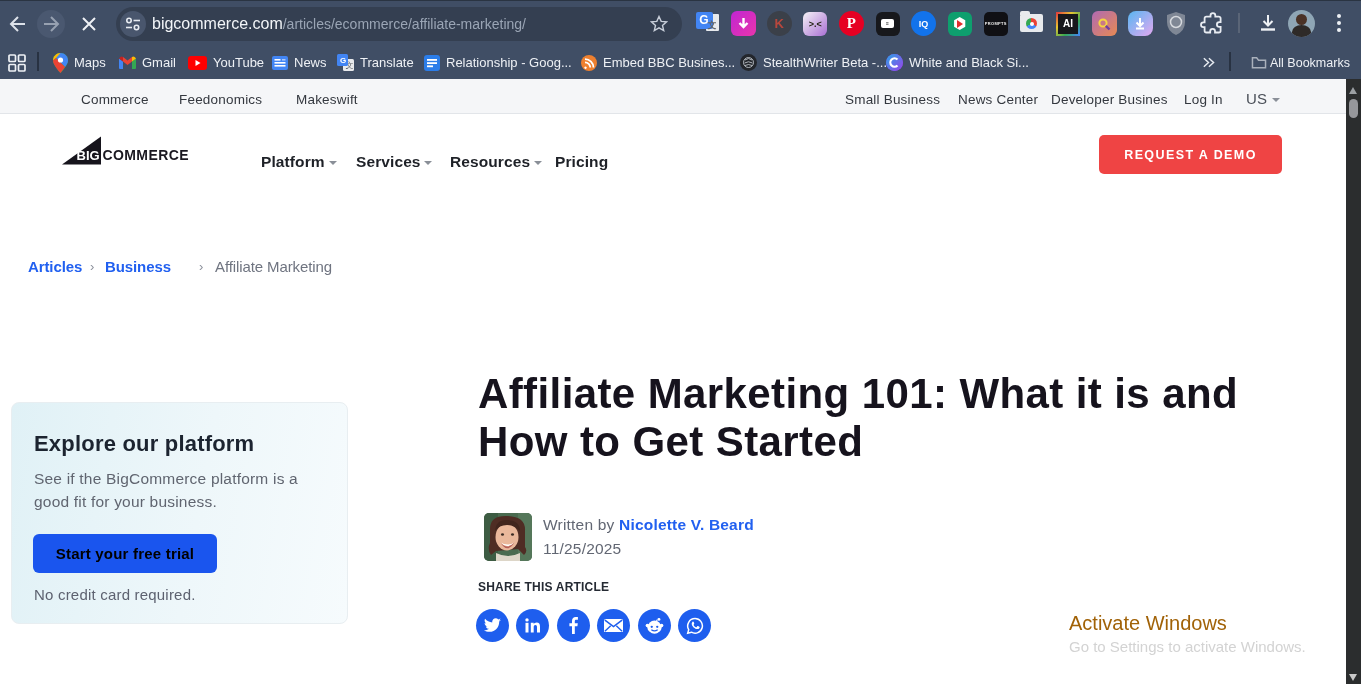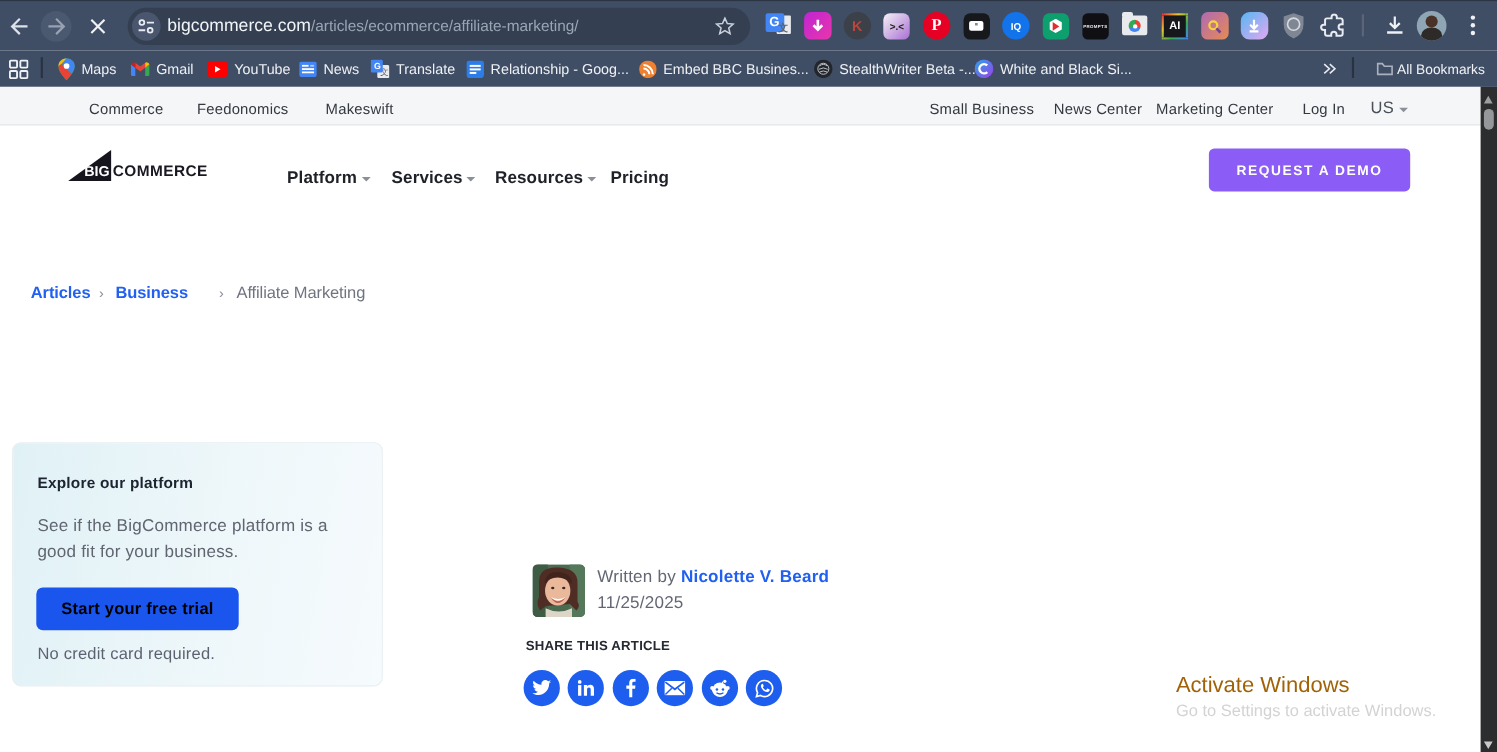--- a/index.html
+++ b/index.html
@@ -21,29 +21,29 @@
 .sep-v { position:absolute; background:#5a6577; width:2px; }
 
 .ext { position:absolute; top:11px; width:25px; height:25px; border-radius:6px; display:flex; align-items:center; justify-content:center; font-weight:bold; }
 
 
 #page { left:0; top:79px; width:1346px; height:605px; background:#ffffff; }
 #utilbar { left:0; top:0; width:1346px; height:35px; background:#f5f6f8; border-bottom:1px solid #e2e5e9; }
 .util-l { position:absolute; top:13px; font-size:13.5px; color:#34383f; font-weight:500; letter-spacing:.2px;}
 #mainnav a.nav { position:absolute; top:74px; font-size:15.5px; color:#1e2127; font-weight:700; letter-spacing:.1px; text-decoration:none; }
 .caret { position:absolute; top:82px; width:0; height:0; border-left:4px solid transparent; border-right:4px solid transparent; border-top:4px solid #8a8f98; }
-#demo-btn { left:1099px; top:56px; width:183px; height:39px; background:#8b5cf6; border-radius:5px; color:#fff; font-size:12.5px; font-weight:700; letter-spacing:1.4px; display:flex; align-items:center; justify-content:center; }
+#demo-btn { left:1099px; top:56px; width:183px; height:39px; background:#ef4444; border-radius:5px; color:#fff; font-size:12.5px; font-weight:700; letter-spacing:1.4px; display:flex; align-items:center; justify-content:center; }
 
 #crumbs { left:0; top:179px; font-size:15px; color:#6f7480; letter-spacing:-0.1px; height:18px; }
 #crumbs span,#crumbs a { position:absolute; top:0; white-space:nowrap; }
 #crumbs a { color:#2160f0; font-weight:700; text-decoration:none; }
 #crumbs .gt { color:#8b909b; font-size:13px; top:1px; }
 
 #card { left:11px; top:323px; width:337px; height:222px; border-radius:8px; background:linear-gradient(100deg,#e0f1f6 0%, #eef7fa 55%, #f6fbfd 100%); border:1px solid #e8eef1; }
-#card h3 { position:absolute; left:22px; top:28px; font-size:14px; font-weight:700; color:#1c2430; letter-spacing:.2px;}
+#card h3 { position:absolute; left:22px; top:28px; font-size:22px; font-weight:700; color:#1c2430; letter-spacing:.2px;}
 #card p { position:absolute; left:22px; top:64px; width:290px; font-size:15.5px; line-height:23px; color:#606570; letter-spacing:.2px; }
 #trial-btn { position:absolute; left:21px; top:131px; width:184px; height:39px; background:#1a55ee; border-radius:6px; color:#000000; font-size:15px; font-weight:700; display:flex; align-items:center; justify-content:center; letter-spacing:.2px;}
 #nocc { position:absolute; left:22px; top:183px; font-size:15px; color:#5d6270; letter-spacing:.2px;}
 
 #h1 { left:478px; top:291px; width:790px; font-size:42px; line-height:48px; font-weight:700; color:#16131d; letter-spacing:.4px; }
 #author-img { left:484px; top:434px; width:48px; height:48px; border-radius:5px; overflow:hidden; }
 #wb { left:543px; top:437px; font-size:15.5px; color:#626773; letter-spacing:.2px;}
 #wb a { color:#2160f0; font-weight:700; text-decoration:none; }
 #date { left:543px; top:461px; font-size:15.5px; color:#626773; letter-spacing:.2px;}
 #share { left:478px; top:501px; font-size:12px; font-weight:700; color:#252a33; letter-spacing:.2px; }
@@ -299,21 +299,21 @@
   <div class="bm-item" style="left:1270px;font-size:12.5px">All Bookmarks</div>
 </div>
 
 <div id="page" class="abs">
   <div id="utilbar" class="abs"></div>
   <div class="util-l" style="left:81px">Commerce</div>
   <div class="util-l" style="left:179px">Feedonomics</div>
   <div class="util-l" style="left:296px">Makeswift</div>
   <div class="util-l" style="left:845px">Small Business</div>
   <div class="util-l" style="left:958px">News Center</div>
-  <div class="util-l" style="left:1051px">Marketing Center</div>
+  <div class="util-l" style="left:1051px">Developer Busines</div>
   <div class="util-l" style="left:1184px">Log In</div>
   <div class="util-l" style="left:1246px;font-size:15px;top:11px;color:#4a4f58">US</div>
   <div class="caret" style="left:1272px;top:19px"></div>
 
   <div id="mainnav">
 
     <svg class="abs" style="left:60px;top:56px" width="132" height="30" viewBox="0 0 132 30">
       <polygon points="2,29.6 41,1.4 41,29.6" fill="#16141c"></polygon>
       <text x="16.5" y="25.4" font-family="Liberation Sans, sans-serif" font-size="13" font-weight="bold" fill="#ffffff" letter-spacing="0">BIG</text>
       <text x="42.5" y="25.4" font-family="Liberation Sans, sans-serif" font-size="14" font-weight="600" fill="#1a1820" letter-spacing="0.4">COMMERCE</text>
@@ -336,20 +336,21 @@
       <span style="left:215px">Affiliate Marketing</span>
     </div>
 
   <div id="card" class="abs">
     <h3>Explore our platform</h3>
     <p>See if the BigCommerce platform is a<br>good fit for your business.</p>
     <div id="trial-btn">Start your free trial</div>
     <div id="nocc">No credit card required.</div>
   </div>
 
+  <div id="h1" class="abs">Affiliate Marketing 101: What it is and How to Get Started</div>
 
   <div id="author-img" class="abs">
     <svg width="48" height="48" viewBox="0 0 48 48">
       <rect width="48" height="48" fill="#4a6b50"></rect>
       <rect x="0" width="14" height="48" fill="#3d5c43"></rect>
       <rect x="34" width="14" height="48" fill="#55775a"></rect>
       <path d="M6 16 Q6 2 24 3 Q42 4 41 18 L41 34 Q44 38 40 42 L34 36 L12 38 L7 42 Q3 36 6 30 Z" fill="#4f2d24"></path>
       <ellipse cx="23" cy="24" rx="11.5" ry="13.5" fill="#eab89b"></ellipse>
       <path d="M11 18 Q12 6 24 7 Q36 8 36 18 Q30 12 23 12 Q15 12 11 18 Z" fill="#41251d"></path>
       <ellipse cx="18.5" cy="21.5" rx="1.5" ry="1.2" fill="#3a2a22"></ellipse>

